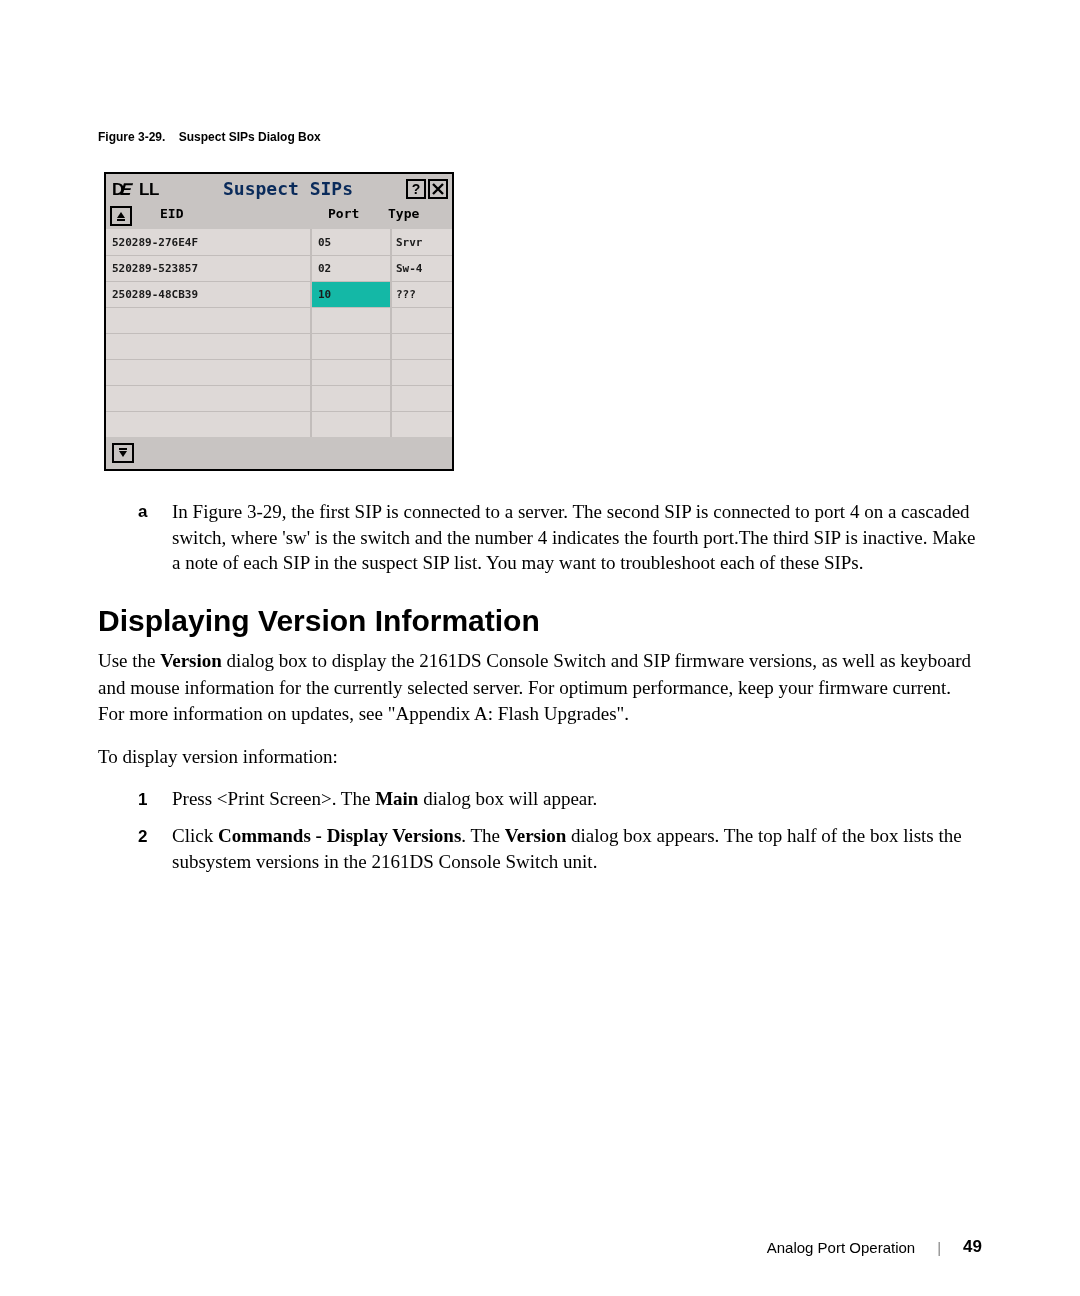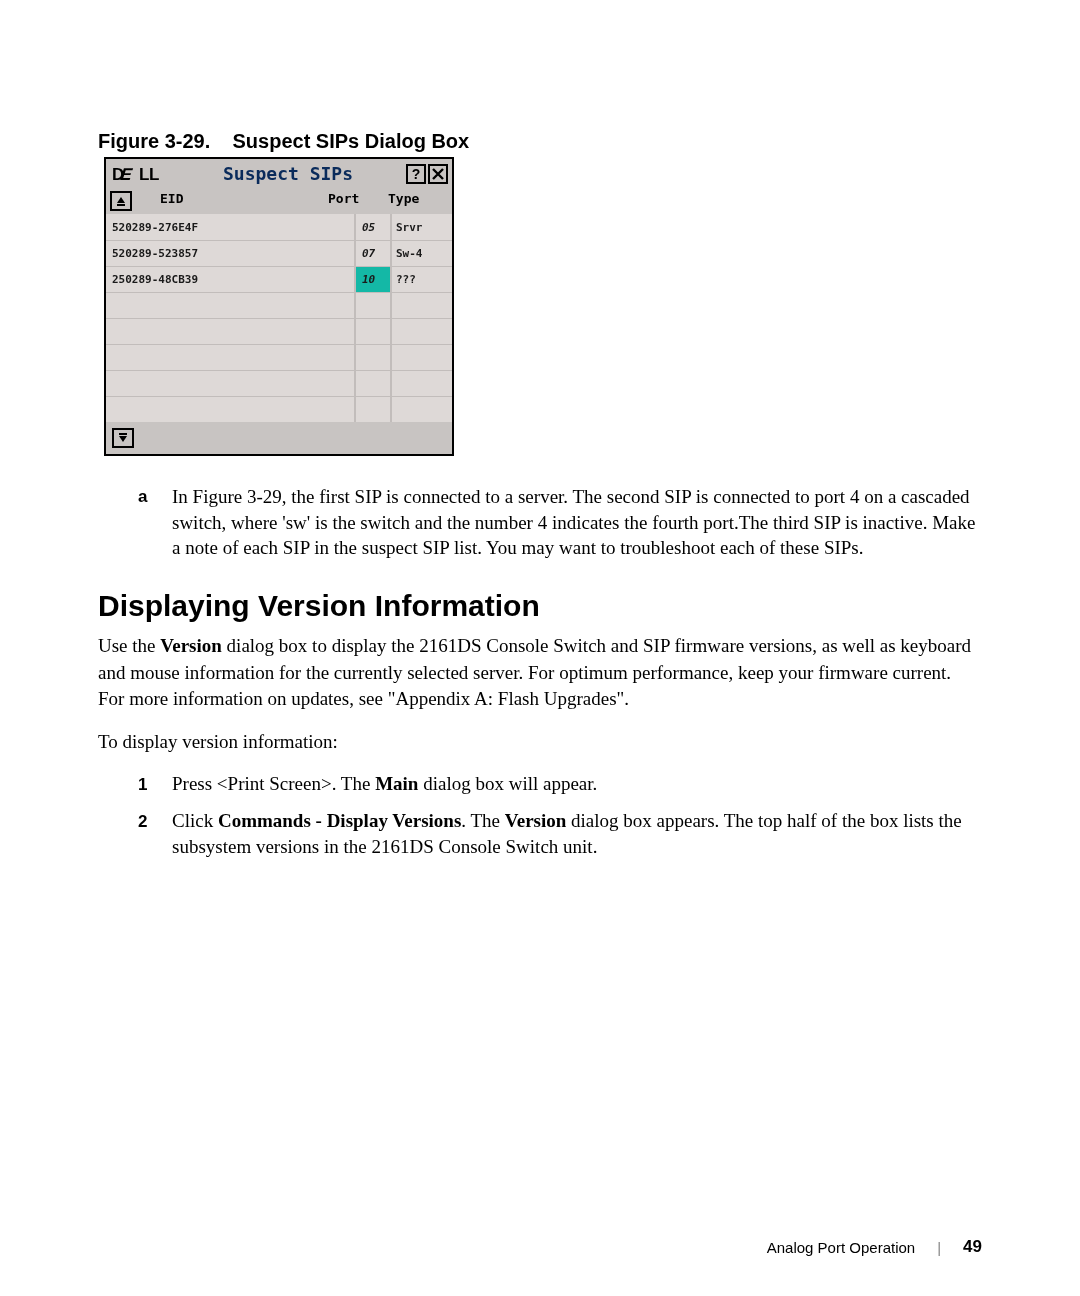--- a/index.html
+++ b/index.html
@@ -13,22 +13,22 @@
   }
   .page {
     width: 1080px;
     min-height: 1296px;
     padding: 130px 98px 60px 98px;
     position: relative;
   }
   .figure-caption {
     font-family: Arial, Helvetica, sans-serif;
     font-weight: bold;
-    font-size: 20px;
-    margin-bottom: 4px;
+    font-size: 12px;
+    margin-bottom: 28px;
     white-space: pre;
   }
   
   .dialog {
     width: 350px;
     border: 2px solid #000;
     background: #c8c4c2;
     font-family: "Lucida Console", Monaco, monospace;
     margin-left: 6px;
     margin-bottom: 28px;
@@ -97,24 +97,24 @@
     align-items:center;
   }
   .dlg-row .c-eid{
     flex:1;
     padding-left:6px;
     border-right:2px solid #c2bdbb;
     height:100%;
     display:flex;align-items:center;
   }
   .dlg-row .c-port{
-    width:36px; padding-left:6px;
+    width:80px; padding-left:6px;
     border-right:2px solid #c2bdbb;
     height:100%;
-    display:flex;align-items:center;font-style:italic;
+    display:flex;align-items:center;
   }
   .dlg-row .c-type{
     width:60px; padding-left:4px;
     height:100%;
     display:flex;align-items:center;
   }
   .dlg-row.sel .c-port{ background:#14b8a6; }
   .dlg-row.empty{ color:transparent; }
   .dlg-row + .dlg-row { border-top:1px solid #c2bdbb;text-align:center;}
   .dlg-footer{
@@ -232,21 +232,21 @@
     </div>
 
     <div class="dlg-body">
       <div class="dlg-row">
         <span class="c-eid">520289-276E4F</span>
         <span class="c-port">05</span>
         <span class="c-type">Srvr</span>
       </div>
       <div class="dlg-row">
         <span class="c-eid">520289-523857</span>
-        <span class="c-port">07</span>
+        <span class="c-port">02</span>
         <span class="c-type">Sw-4</span>
       </div>
       <div class="dlg-row sel">
         <span class="c-eid">250289-48CB39</span>
         <span class="c-port">10</span>
         <span class="c-type">???</span>
       </div>
       <div class="dlg-row empty">
         <span class="c-eid">.</span>
           <span class="c-port">.</span>

